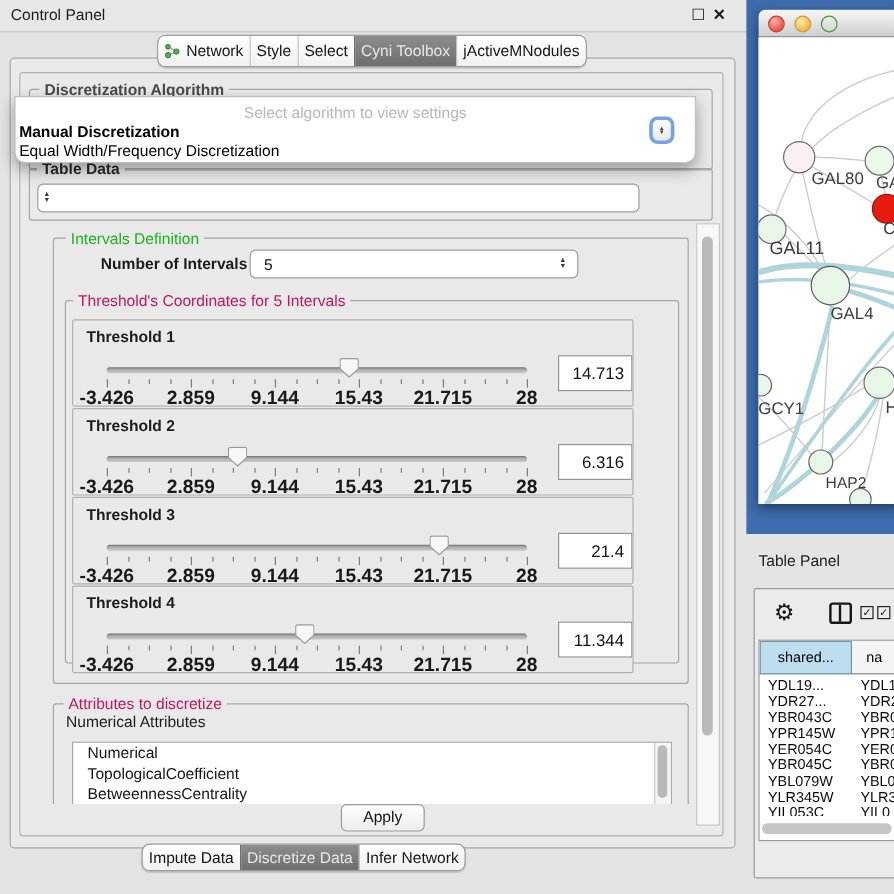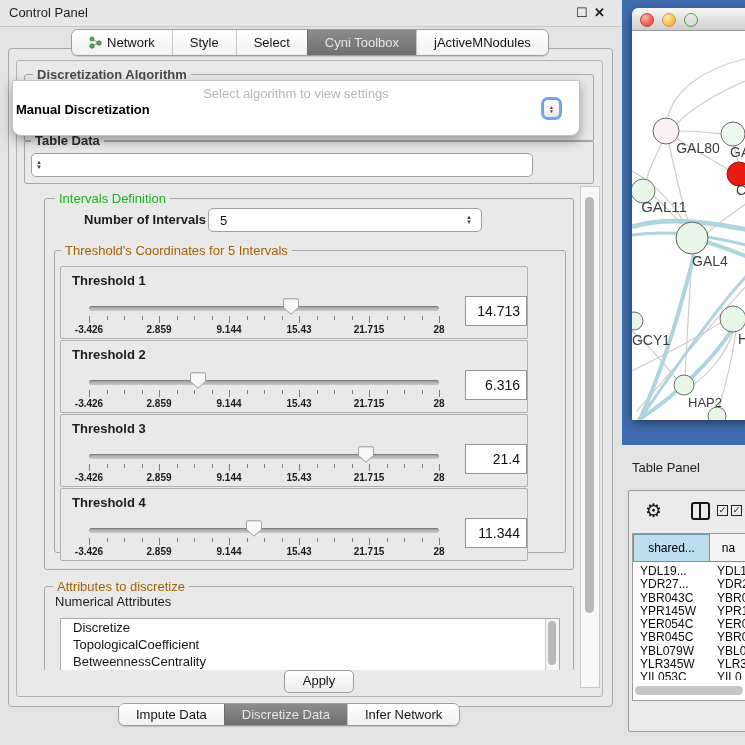--- a/index.html
+++ b/index.html
@@ -6,50 +6,50 @@
   body{font-family:"Liberation Sans", sans-serif; background:#e3e3e3;}
   #root{position:relative;width:745px;height:745px;overflow:hidden;background:#e3e3e3;}
   .abs{position:absolute;}
   
   .titlebar{left:0;top:0;width:618px;height:26px;background:#e7e7e7;border-bottom:1px solid #c9c9c9;padding-left:40px;}
   .titlebar .t{position:absolute;left:9px;top:5px;font-size:13px;color:#1d1d1d;}
   .winbtn{position:absolute;top:5px;font-size:13px;color:#1a1a1a;cursor:default;}
   
   .tabrow{display:flex;justify-content:center;}
   .seg-group{display:flex;border:1px solid #9b9b9b;border-radius:7px;overflow:hidden;background:#fdfdfd;box-shadow:0 1px 1px rgba(0,0,0,.15);}
-  .seg{padding:0 17px;line-height:25px;font-size:13px;color:#151515;background:linear-gradient(#ffffff,#f1f1f1);border-left:1px solid #c4c4c4;display:flex;align-items:center;gap:5px;white-space:nowrap;}
+  .seg{padding:0 5px;line-height:25px;font-size:13px;color:#151515;background:linear-gradient(#ffffff,#f1f1f1);border-left:1px solid #c4c4c4;display:flex;align-items:center;gap:5px;white-space:nowrap;}
   .seg:first-child{border-left:none;}
   .seg.sel{background:linear-gradient(#8d8d8d,#6e6e6e);color:#e7e7e7;border-left-color:#6e6e6e;}
   
   .outer-panel{left:8px;top:48px;width:603px;height:657px;border:1px solid #a8a8a8;border-radius:4px;background:#e9e9e9;}
   .inner-panel{left:16px;top:60px;width:585px;height:635px;border:1px solid #b3b3b3;border-radius:3px;background:#e9e9e9;}
   .group{border:1px solid #a6a6a6;border-radius:3px;}
   .group-label{position:absolute;top:-8px;background:#e9e9e9;padding:0 4px;font-size:13px;white-space:nowrap;}
   .g-black{color:#2b2b2b;font-weight:bold;}
   .g-green{color:#1db31d;}
-  .g-blue{color:#a16207;}
+  .g-blue{color:#be185d;}
   
   .combo{background:#ffffff;border:1px solid #9f9f9f;border-radius:5px;display:flex;align-items:center;font-size:13px;color:#111;}
   .combo .cv{flex:1;padding-left:11px;white-space:nowrap;overflow:hidden;}
   .stepper{width:14px;display:flex;flex-direction:column;align-items:center;justify-content:center;color:#3a3a3a;font-size:6px;line-height:5px;margin-right:5px;}
   
   .popup{left:12px;top:80px;width:566px;height:54px;background:#ffffff;border:1px solid #c2c2c2;border-radius:0 0 9px 9px;box-shadow:0 5px 12px rgba(0,0,0,.35);z-index:50;}
   .popup .hint{position:absolute;left:0;right:0;top:5px;text-align:center;color:#b7b7b7;font-size:13px;}
   .popup .opt1{position:absolute;left:3px;top:21px;font-size:13px;font-weight:bold;color:#000;}
   .popup .opt2{position:absolute;left:3px;top:37px;font-size:13px;color:#000;}
   .focus-ring{left:541px;top:97px;width:15px;height:17px;background:linear-gradient(#fff,#e9e9e9);border:3px solid #74a3e6;border-radius:7px;z-index:60;display:flex;flex-direction:column;align-items:center;justify-content:center;font-size:5px;line-height:4px;color:#444;}
   
   .th-row{position:absolute;left:36px;width:466px;height:71px;border:1px solid #b0b0b0;border-radius:2px;background:#e9e9e9;}
   .th-label{position:absolute;left:11px;top:6px;font-size:13px;font-weight:bold;color:#1c1c1c;}
   .track{position:absolute;left:28px;top:39px;width:350px;height:5px;border-radius:3px;background:linear-gradient(#9d9d9d,#c9c9c9);box-shadow:inset 0 1px 1px rgba(0,0,0,.25);}
   .thumb{position:absolute;top:31px;width:16px;height:17px;}
   .tick{position:absolute;top:49px;width:1px;background:#7d7d7d;}
   .tick.minor{height:4px;}
   .tick.major{height:7px;}
-  .tlabel{position:absolute;top:57px;transform:translateX(-50%);font-size:10px;font-weight:bold;color:#1a1a1a;white-space:nowrap;}
+  .tlabel{position:absolute;top:57px;transform:translateX(-50%);font-size:16px;font-weight:bold;color:#1a1a1a;white-space:nowrap;}
   .val-box{position:absolute;left:404px;top:29px;width:54px;height:28px;border:1px solid #949494;background:#fff;font-family:"Liberation Sans",sans-serif;font-size:14px;text-align:right;padding:0 6px 0 0;color:#111;}
   
   .attr-list{position:absolute;left:36px;top:432px;width:498px;height:60px;background:#fff;border:1px solid #a9a9a9;overflow:hidden;}
   .attr-item{font-size:13px;color:#151515;padding:1px 0 1px 12px;line-height:15px;white-space:nowrap;}
   .vscroll{position:absolute;background:#f4f4f4;border-left:1px solid #cccccc;}
   .vthumb{position:absolute;background:#b9b9b9;border-radius:5px;}
   
   .push-btn{left:268px;top:670px;width:68px;height:21px;background:linear-gradient(#ffffff,#ececec);border:1px solid #9b9b9b;border-radius:5px;font-size:13px;color:#111;text-align:center;line-height:20px;margin-left:16px;}
   
   .desktop-blue{left:622px;top:0;width:123px;height:445px;background:#3f6cae;}
@@ -119,20 +119,21 @@
 
   <div class="abs inner-panel"></div>
 
   <div class="abs group" style="left:24px;top:74px;width:568px;height:66px;">
     <span class="group-label g-black" style="left:8px;font-weight:bold;color:#4a4a4a;">Discretization Algorithm</span>
   </div>
 
   <div class="abs popup">
     <div class="hint">Select algorithm to view settings</div>
     <div class="opt1">Manual Discretization</div>
+    <div class="opt2">Equal Width/Frequency Discretization</div>
   </div>
 
   <div class="abs focus-ring">
       <span>▲</span>
       <span>▼</span>
     </div>
 
   <div class="abs group" style="left:24px;top:140px;width:568px;height:42px;">
     <span class="group-label g-black" style="left:6px;">Table Data</span>
     <div class="combo" style="position:absolute;left:6px;top:12px;width:500px;height:22px;">
@@ -302,21 +303,21 @@
           <input class="val-box" value="11.344" style="">
         </div>
       </div>
 
     <div class="abs group" style="left:20px;top:400px;width:528px;height:120px;">
       <span class="group-label g-blue" style="left:8px;">Attributes to discretize</span>
     </div>
     <span class="abs" style="left:31px;top:408px;font-size:13px;font-weight:normal;color:#1c1c1c;">Numerical Attributes</span>
     <div class="attr-list">
       <div id="attr-items">
-          <div class="attr-item">Discretize</div>
+          <div class="attr-item">Numerical</div>
           <div class="attr-item">TopologicalCoefficient</div>
           <div class="attr-item">BetweennessCentrality</div>
         </div>
       <div class="vscroll" style="right:0;top:0;width:13px;height:60px;">
         <div class="vthumb" style="left:2px;top:2px;width:8px;height:44px;"></div>
       </div>
     </div>
   </div>
 
   <div class="abs vscroll" style="left:580px;top:186px;width:18px;height:500px;border:1px solid #c9c9c9;background:#f7f7f7;">

